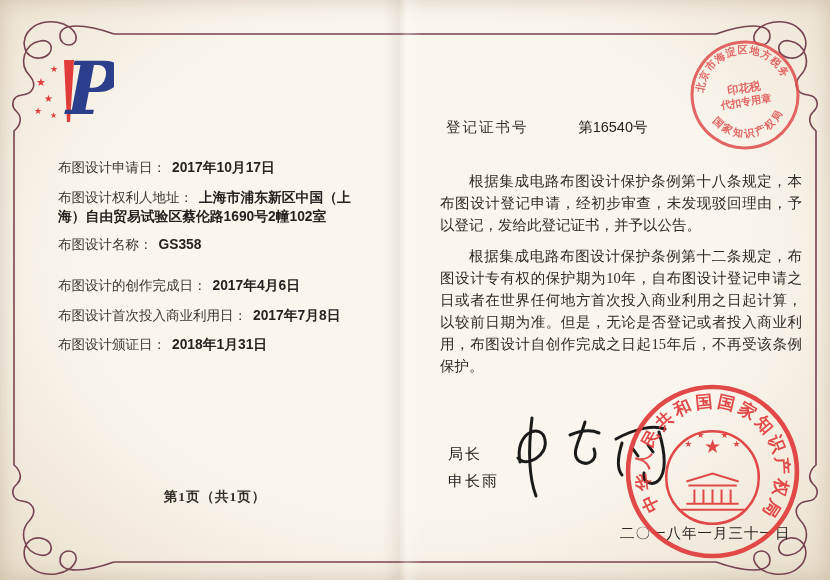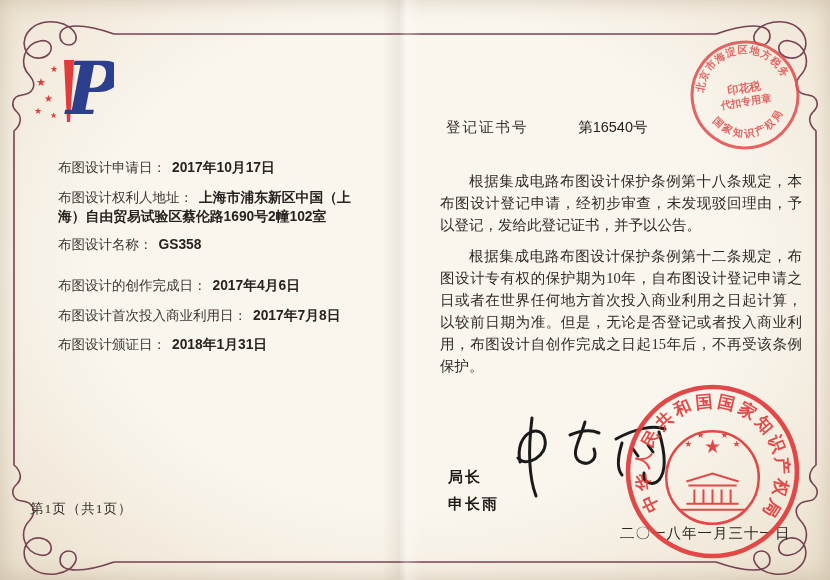--- a/index.html
+++ b/index.html
@@ -26,37 +26,37 @@
   .title{
     margin:0 0 0 4px;font-size:21px;font-weight:bold;letter-spacing:2px;
     color:#e23b3b;font-family:"Liberation Serif",serif;white-space:nowrap;
   }
   .fields{position:absolute;left:58px;top:158px;width:310px;font-size:13.5px;color:#3a3530;}
   .field{line-height:19.5px;}
   .m9{margin-bottom:10px;} .m0{margin-bottom:0;} .m12{} .m21{margin-bottom:22px;margin-top:8px;}
   .flabel{font-family:"Liberation Serif",serif;margin-right:6px;}
   .fvalue{font-family:"Liberation Sans",sans-serif;font-weight:bold;color:#262220;font-size:13.8px;}
   .page-footer{
-    position:absolute;left:30px;top:500px;width:370px;
-    font-size:13.5px;color:#35302b;letter-spacing:1px;
+    position:absolute;left:30px;top:488px;width:370px;text-align:center;
+    font-size:13.5px;color:#35302b;letter-spacing:1px;font-weight:bold;
   }
 
   
   .certno{position:absolute;left:446px;top:118px;font-size:14.5px;color:#33302c;}
   .certno .cl{font-family:"Liberation Serif",serif;letter-spacing:2px;}
   .certno .cv{font-family:"Liberation Sans",sans-serif;font-weight:normal;margin-left:46px;color:#262220;}
   .paras{
     position:absolute;left:432px;top:170px;width:362px;
     font-size:14.5px;line-height:22px;text-align:justify;color:#2e2a26;margin-left:8px;
   }
   .paras p{margin:0 0 9px 0;text-indent:2em;}
   .signer{
     position:absolute;left:448px;top:440px;
-    font-family:"Liberation Sans",sans-serif;font-weight:bold;
-    font-size:15px;line-height:27px;color:#1e1c1a;letter-spacing:2px;margin-top:23px;
+    font-family:"Liberation Sans",sans-serif;font-weight:normal;
+    font-size:15px;line-height:27px;color:#1e1c1a;letter-spacing:2px;
   }
   .sig-svg{position:absolute;left:502px;top:410px;width:172px;height:98px;}
   .issue-date{
     position:absolute;left:620px;top:524px;font-size:14.5px;letter-spacing:1px;
     color:#2a2723;white-space:nowrap;
   }
   .seal-big{position:absolute;left:622px;top:381px;width:181px;height:181px;opacity:.93;}
   .seal-tax{position:absolute;left:688px;top:38px;width:114px;height:114px;opacity:.88;transform:rotate(-9deg);}
 </style>
 </head>

